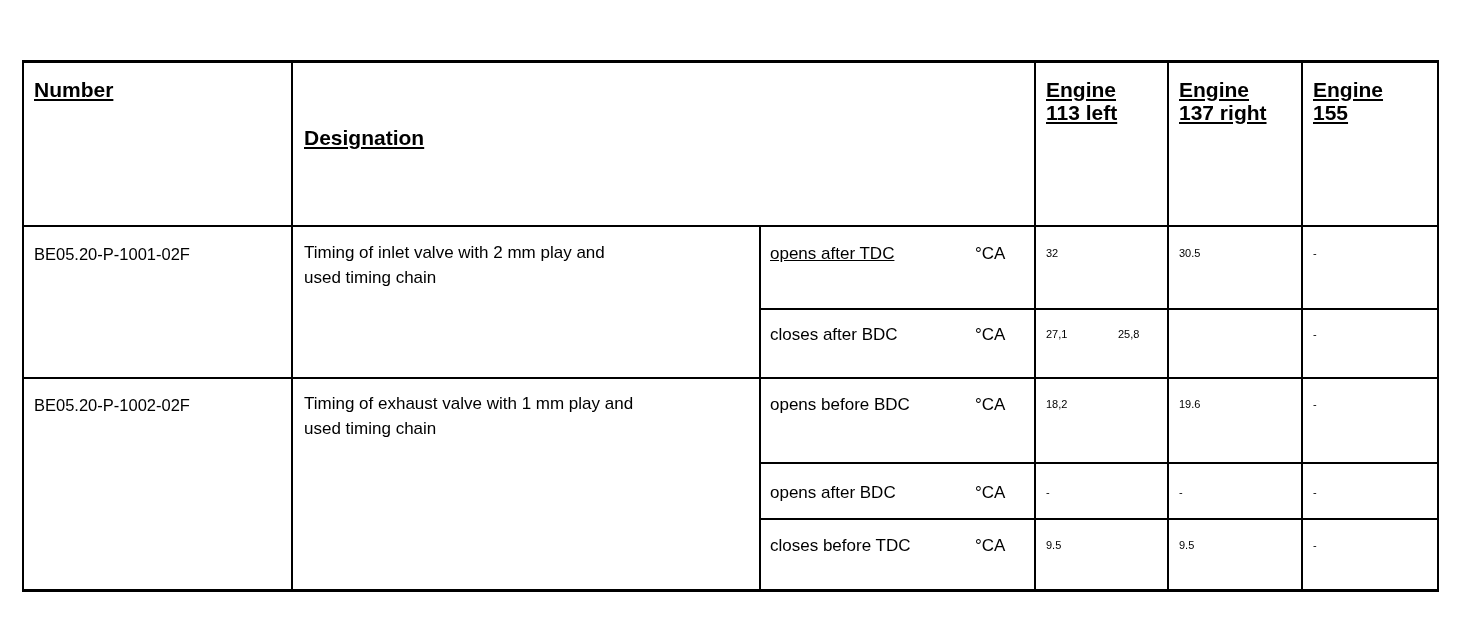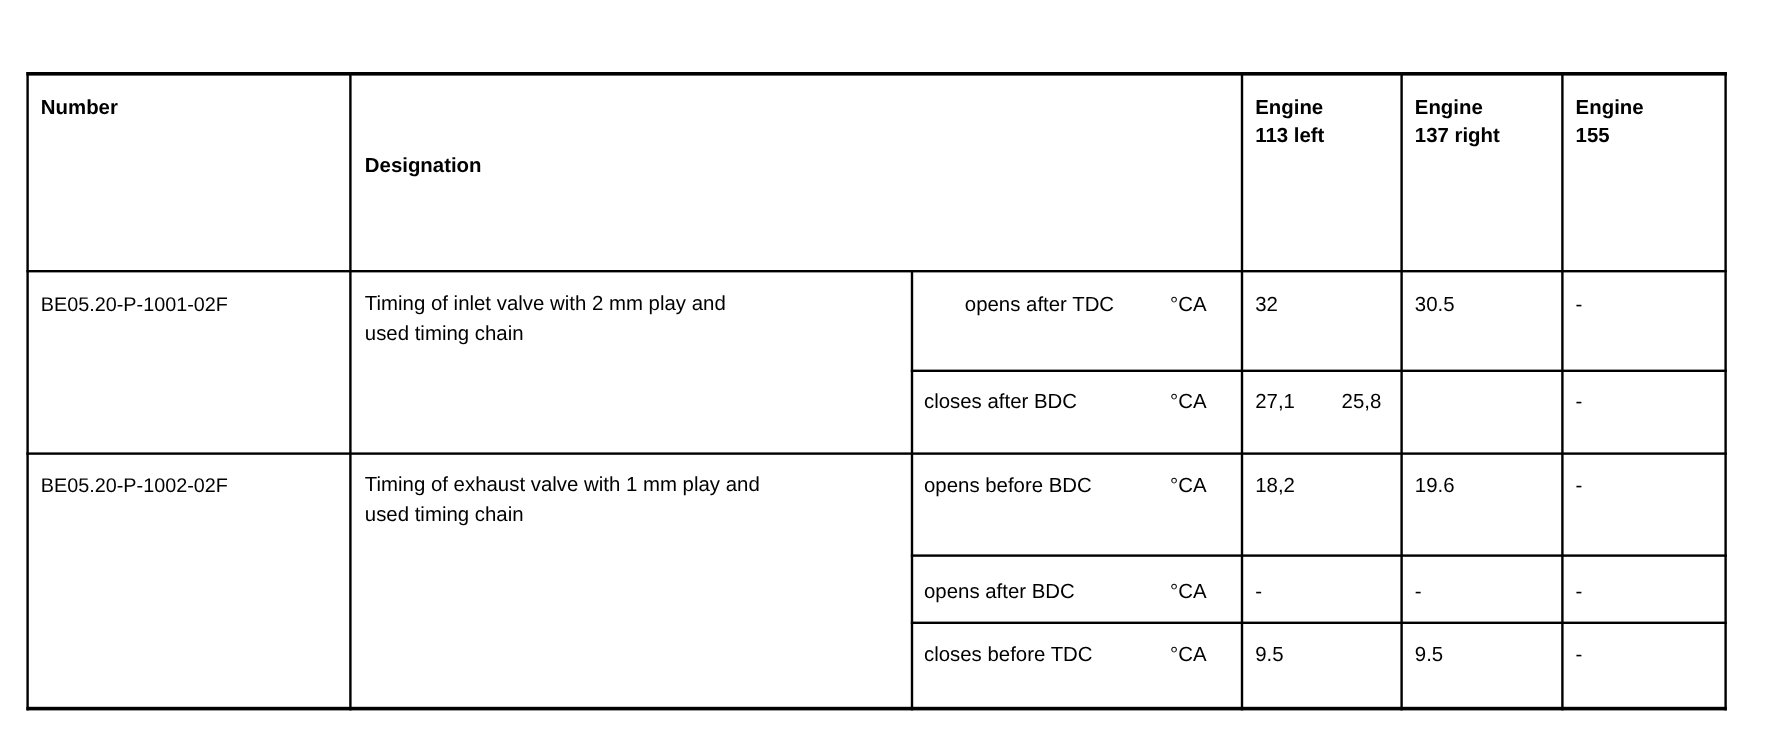--- a/index.html
+++ b/index.html
@@ -75,37 +75,38 @@
     background: #000;
   }
 
   
   .cell {
     position: absolute;
     box-sizing: border-box;
   }
 
   .th {
-    font-size: 17px;
+    font-size: 21px;
     font-weight: bold;
     line-height: 23px;
+    text-decoration: underline;
   }
 
   .td {
     font-size: 17px;
     font-weight: normal;
     line-height: 25px;
   }
 
   .td-small {
     font-size: 16.5px;
   }
 
   .num {
-    font-size: 17px;
+    font-size: 11px;
   }
 </style>
 </head>
 <body>
 
 <div class="page">
 
 
   <div class="table-wrap">
 
@@ -145,21 +146,21 @@
       <div>155</div>
     </div>
 
     <div class="cell td td-small" style="left:12px; top:182px; width:250px;">BE05.20-P-1001-02F</div>
 
     <div class="cell td" style="left:282px; top:180px; width:450px;">
       <div>Timing of inlet valve with 2 mm play and</div>
       <div>used timing chain</div>
     </div>
 
-    <div class="cell td" style="left:782px; top:181px; width:220px;">opens after TDC</div>
+    <div class="cell td" style="left:748px; top:181px; width:220px;text-decoration:underline;">opens after TDC</div>
     <div class="cell td" style="left:953px; top:181px; width:55px;">°CA</div>
     <div class="cell td num" style="left:1024px; top:181px; width:115px;">32</div>
     <div class="cell td num" style="left:1157px; top:181px; width:115px;">30.5</div>
     <div class="cell td num" style="left:1291px; top:181px; width:115px;">-</div>
 
     <div class="cell td" style="left:748px; top:262px; width:220px;">closes after BDC</div>
     <div class="cell td" style="left:953px; top:262px; width:55px;">°CA</div>
     <div class="cell td num" style="left:1024px; top:262px; width:115px;">27,1</div>
     <div class="cell td num" style="left:1096px; top:262px; width:115px;">25,8</div>
     <div class="cell td num" style="left:1291px; top:262px; width:115px;">-</div>

